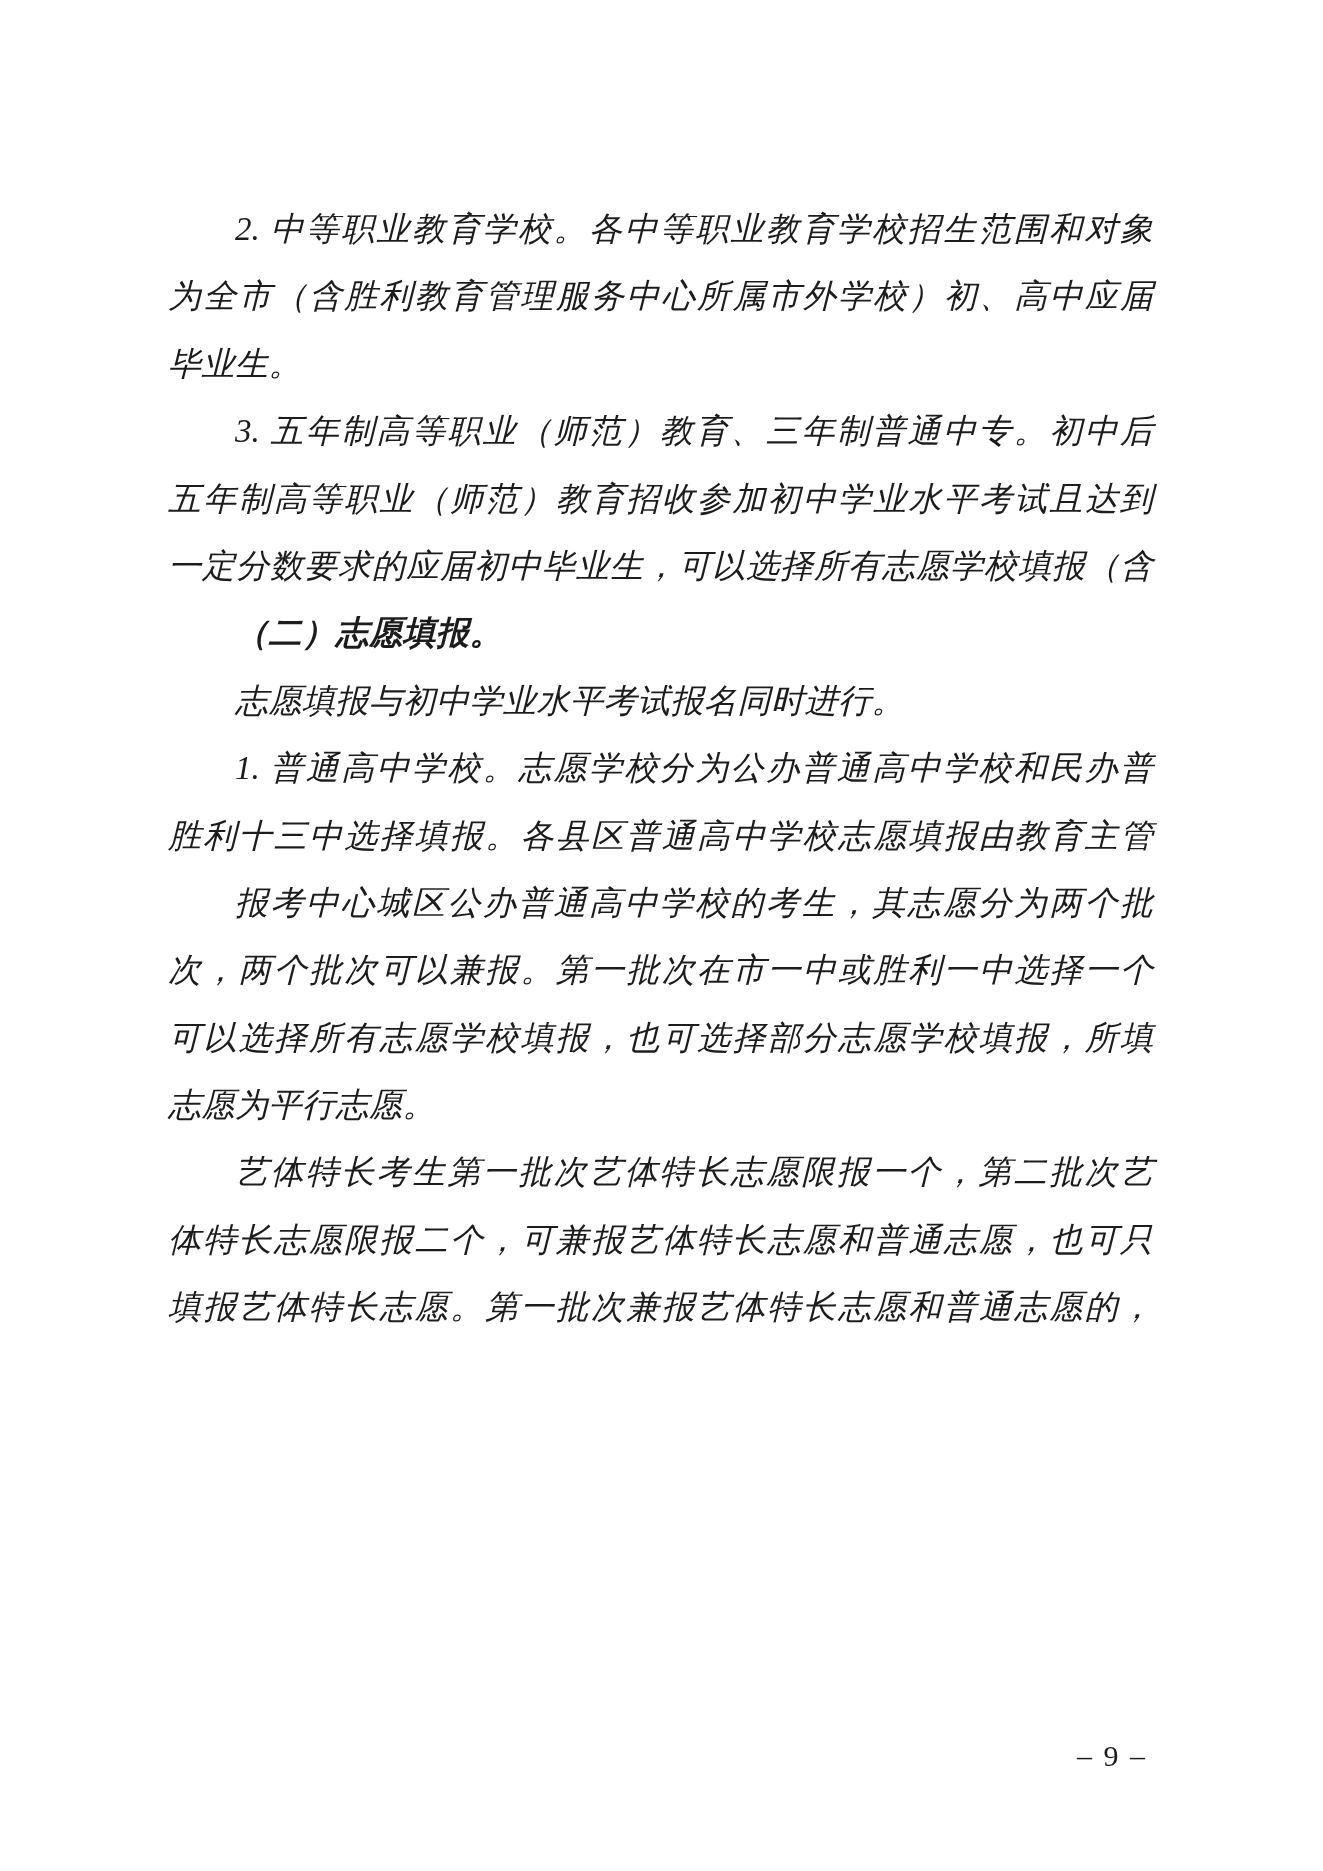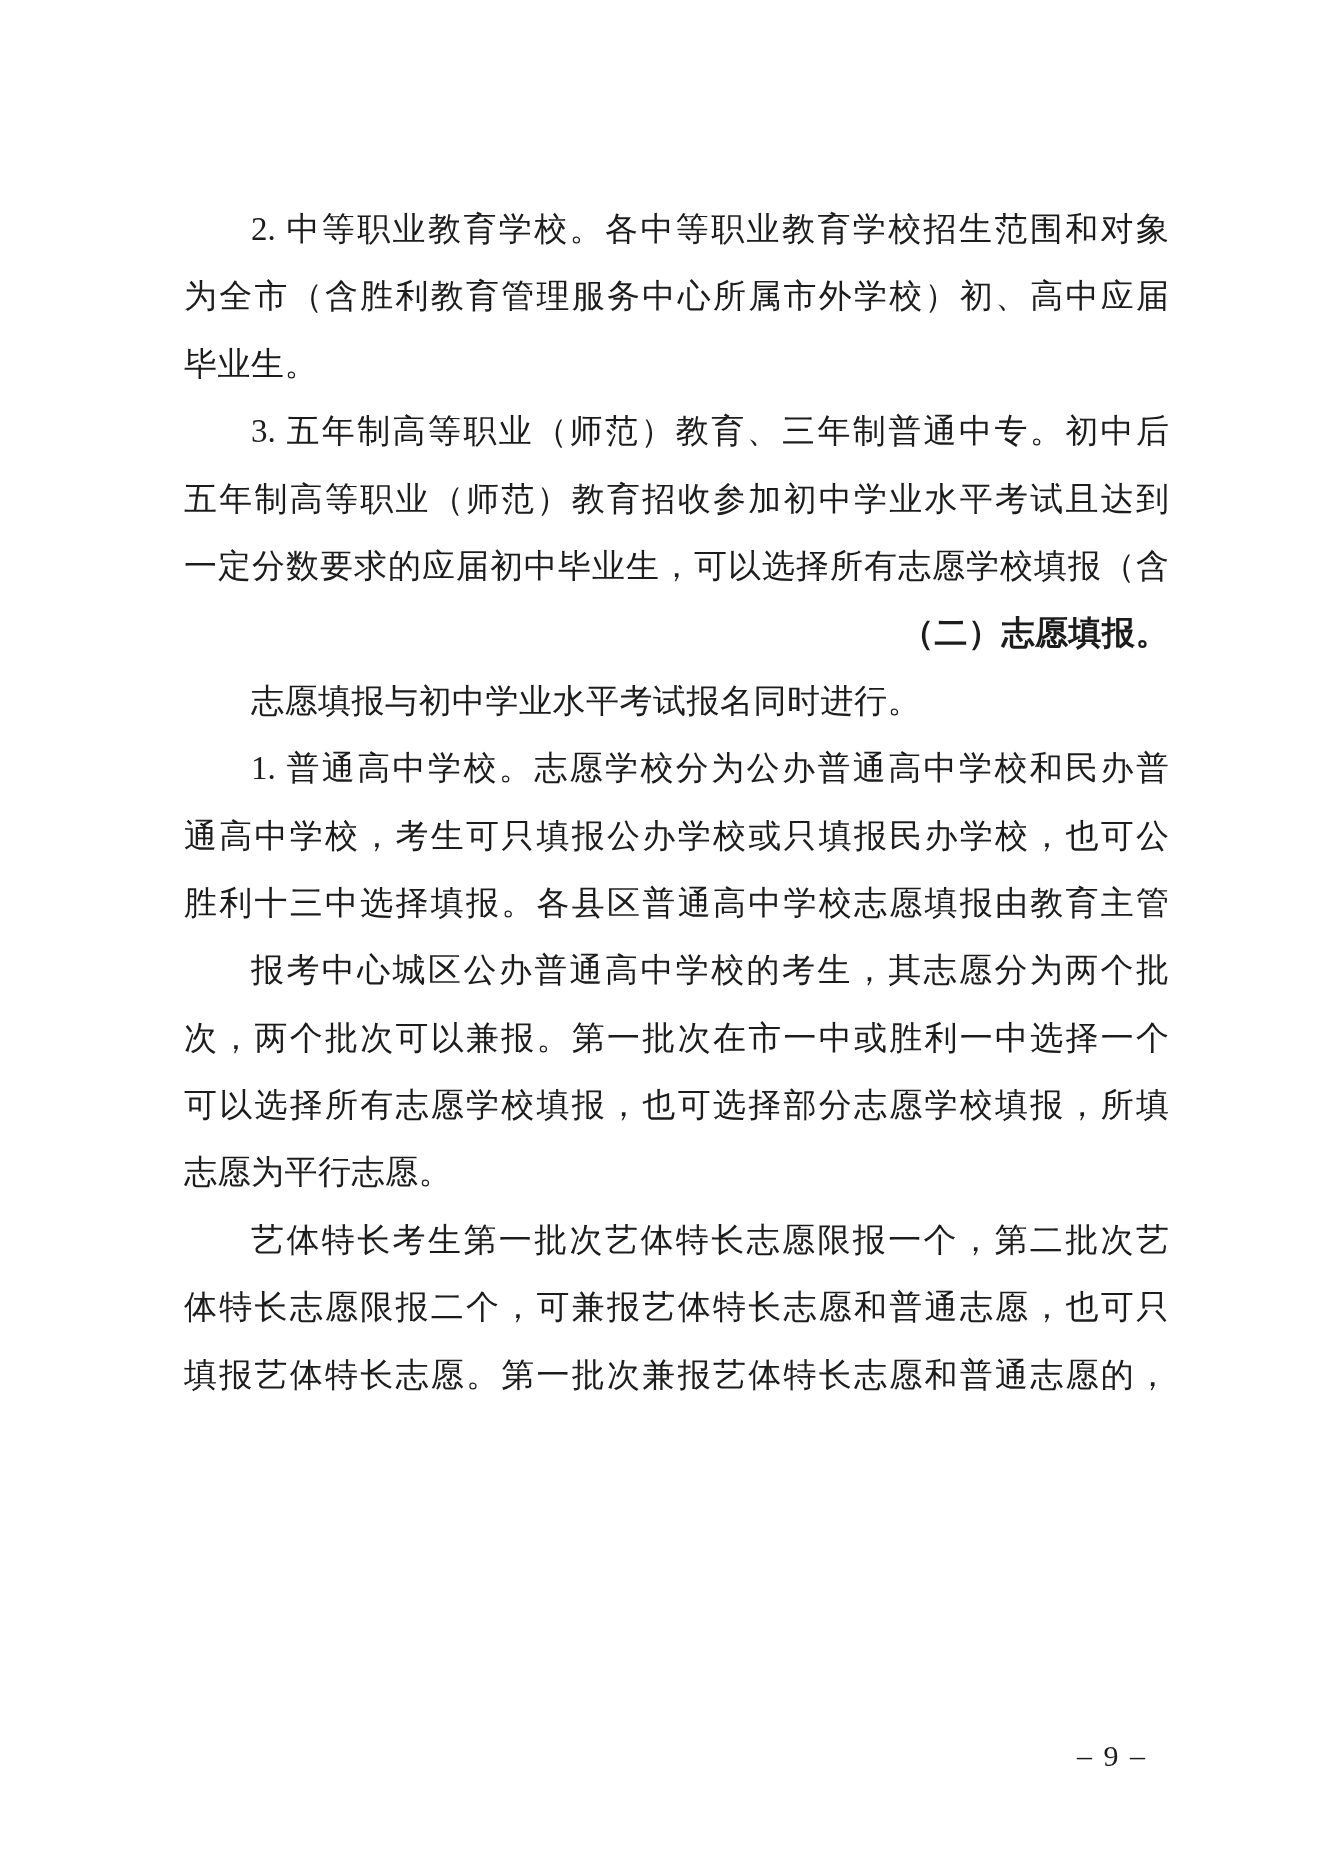--- a/index.html
+++ b/index.html
@@ -11,43 +11,43 @@
     position: relative;
     width: 1323px;
     height: 1871px;
     background: #ffffff;
     font-family: "Liberation Serif", "DejaVu Serif", serif;
     color: #1c1c1c;
     overflow: hidden;
   }
   .content {
     position: absolute;
-    left: 184px;
+    left: 168px;
     top: 196px;
     width: 985px;
+    font-style: italic;
   }
   .line {
     font-size: 33px;
     line-height: 67.4px;
     height: 67.4px;
     white-space: nowrap;
     letter-spacing: 0.5px;
   }
   .line.fill {
     white-space: normal;
     text-align: justify;
     text-align-last: justify;
     letter-spacing: 0;
   }
   .line.indent {
     text-indent: 67px;
   }
   .line.bold {
     font-weight: 700;
-    text-align: right;
   }
   .page-number {
     position: absolute;
     top: 1736px;
     right: 176px;
     font-size: 30px;
     line-height: 40px;
     letter-spacing: 2px;
     color: #1c1c1c;
   }
@@ -59,21 +59,20 @@
   <div class="content" id="lines-container">
       <div class="line fill indent">2. 中等职业教育学校。各中等职业教育学校招生范围和对象</div>
       <div class="line fill">为全市（含胜利教育管理服务中心所属市外学校）初、高中应届</div>
       <div class="line">毕业生。</div>
       <div class="line fill indent">3. 五年制高等职业（师范）教育、三年制普通中专。初中后</div>
       <div class="line fill">五年制高等职业（师范）教育招收参加初中学业水平考试且达到</div>
       <div class="line fill">一定分数要求的应届初中毕业生，可以选择所有志愿学校填报（含</div>
       <div class="line indent bold">（二）志愿填报。</div>
       <div class="line indent">志愿填报与初中学业水平考试报名同时进行。</div>
       <div class="line fill indent">1. 普通高中学校。志愿学校分为公办普通高中学校和民办普</div>
-      <div class="line fill">通高中学校，考生可只填报公办学校或只填报民办学校，也可公</div>
       <div class="line fill">胜利十三中选择填报。各县区普通高中学校志愿填报由教育主管</div>
       <div class="line fill indent">报考中心城区公办普通高中学校的考生，其志愿分为两个批</div>
       <div class="line fill">次，两个批次可以兼报。第一批次在市一中或胜利一中选择一个</div>
       <div class="line fill">可以选择所有志愿学校填报，也可选择部分志愿学校填报，所填</div>
       <div class="line">志愿为平行志愿。</div>
       <div class="line fill indent">艺体特长考生第一批次艺体特长志愿限报一个，第二批次艺</div>
       <div class="line fill">体特长志愿限报二个，可兼报艺体特长志愿和普通志愿，也可只</div>
       <div class="line fill">填报艺体特长志愿。第一批次兼报艺体特长志愿和普通志愿的，</div>
     </div>
   <div class="page-number">– 9 –</div>

